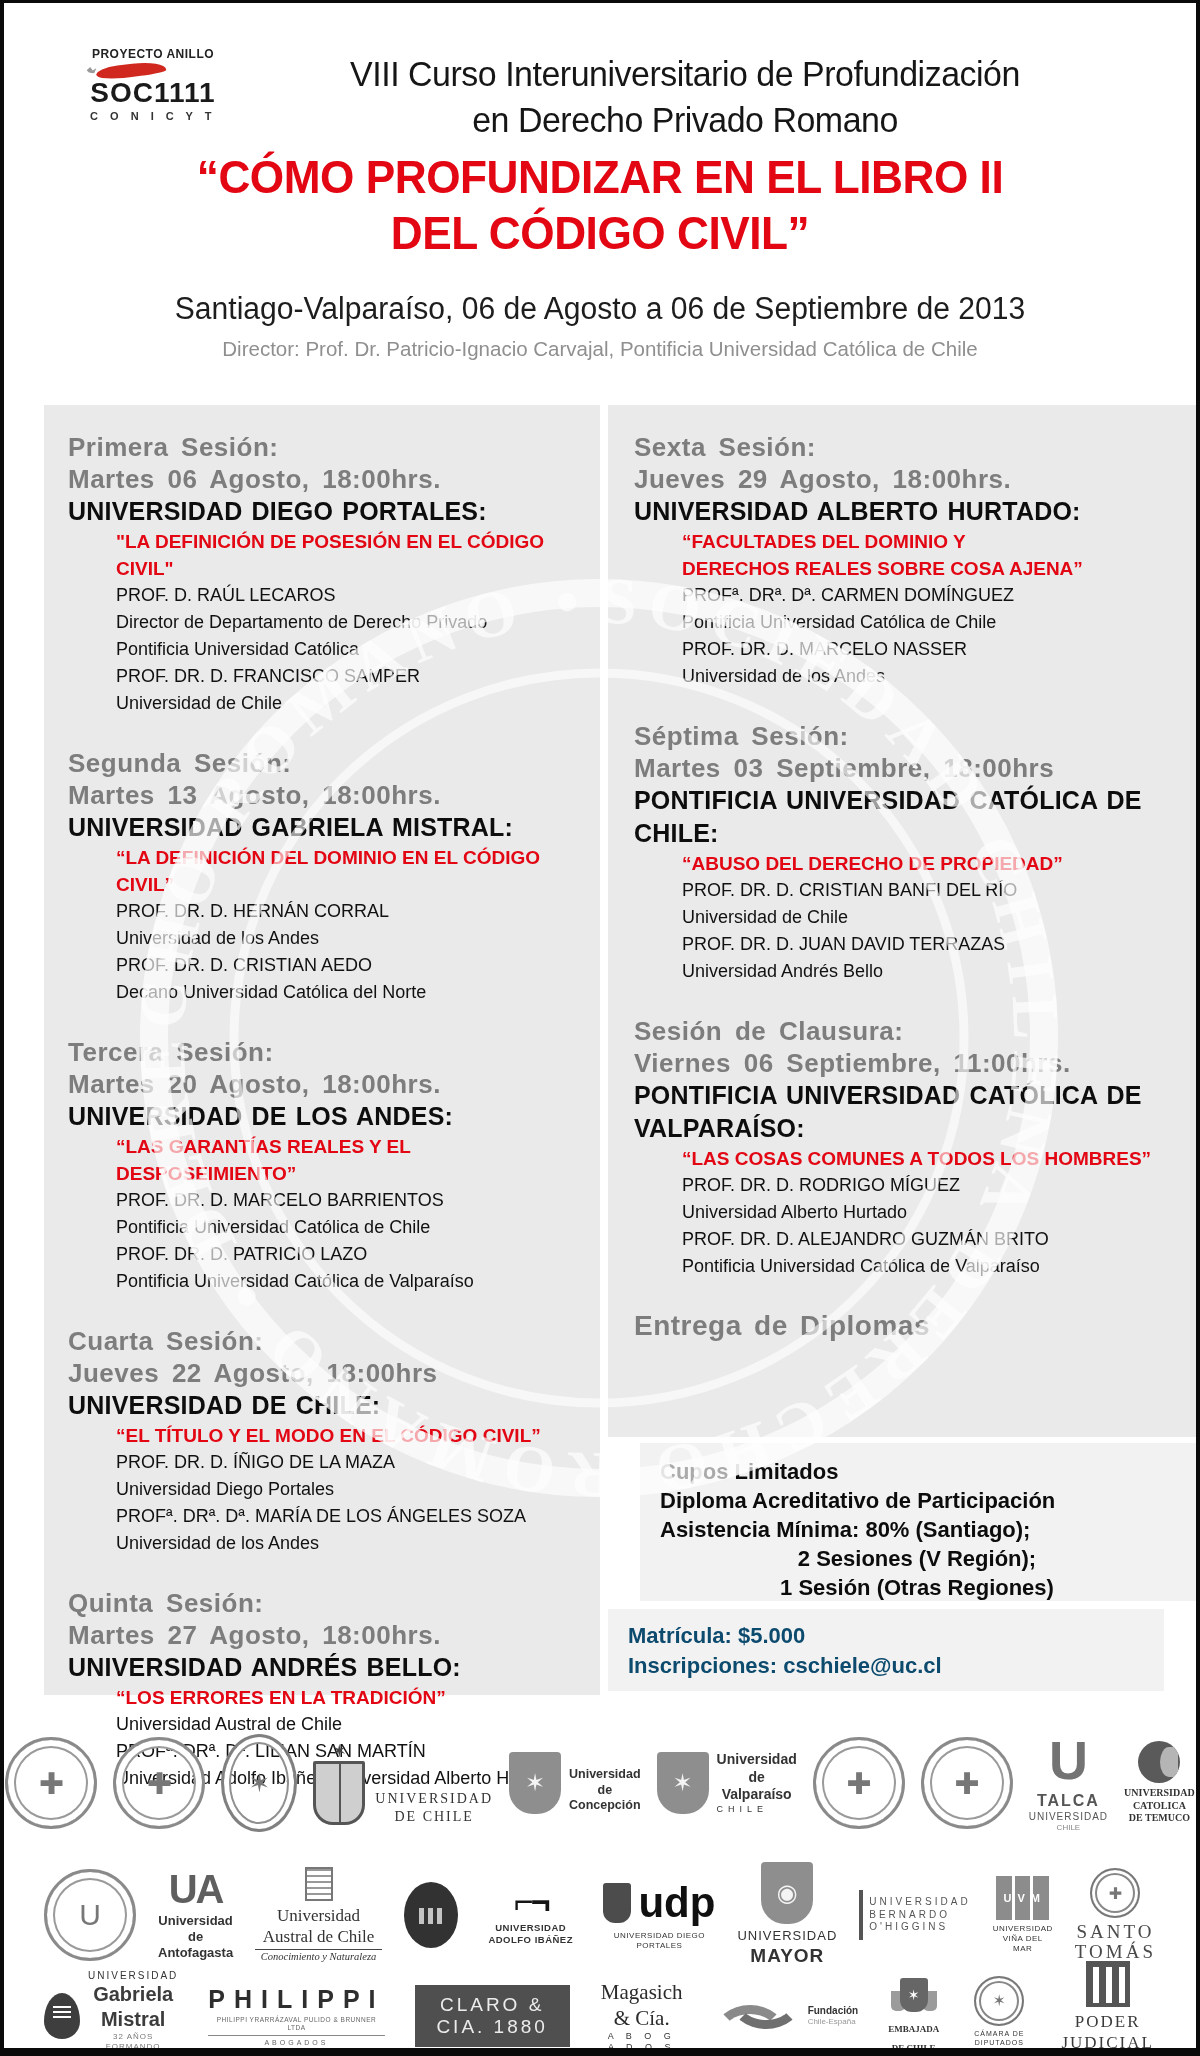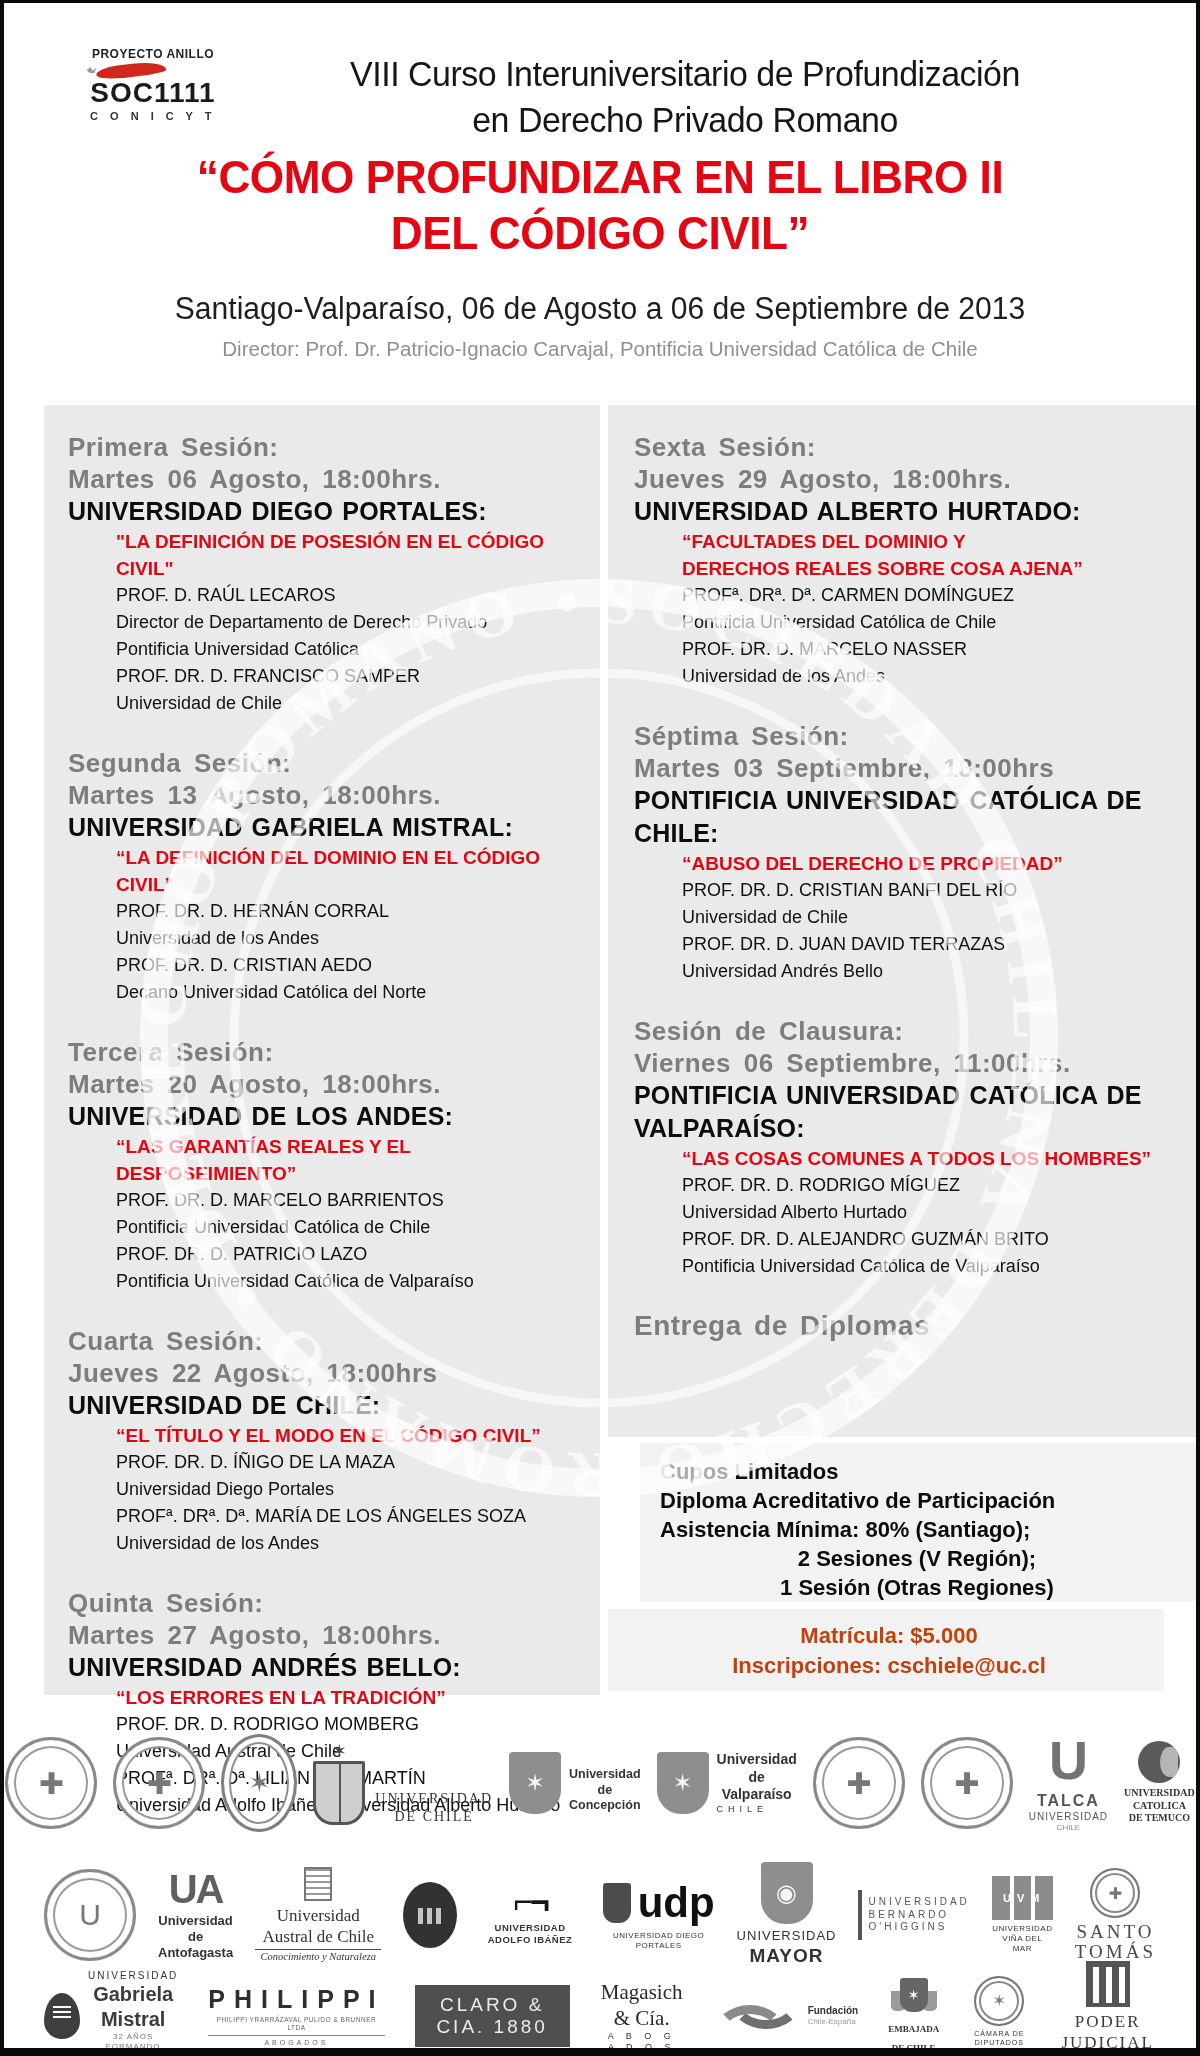--- a/index.html
+++ b/index.html
@@ -41,21 +41,21 @@
   .session{margin-bottom:30px;position:relative;z-index:4;}
   .s-title{font-size:26px;line-height:32px;font-weight:bold;color:#7d7d7d;
     letter-spacing:.5px;word-spacing:5px;}
   .s-uni{font-size:25px;line-height:33px;font-weight:bold;color:#0d0d0d;letter-spacing:.2px;word-spacing:2px;}
   .s-talk{font-size:19px;line-height:27px;font-weight:bold;margin-left:48px;white-space:pre-line;}
   .s-person{font-size:18px;line-height:27px;color:#111;margin-left:48px;}
   .diplomas{font-size:28px;font-weight:bold;color:#7d7d7d;letter-spacing:.5px;word-spacing:4px;
     margin-top:14px;position:relative;z-index:4;}
   .info-line{display:block;font-size:22px;line-height:29px;font-weight:bold;color:#0c0c0c;}
   .info-right{text-align:center;padding-right:8px;}
-  .fee-line{display:block;font-size:22px;line-height:30px;font-weight:bold;color:#c2410c;text-align:center;}
+  .fee-line{display:block;font-size:22px;line-height:30px;font-weight:bold;color:#0c4a6e;}
   
   .logo-row{position:absolute;left:40px;right:40px;display:flex;justify-content:center;
     align-items:center;gap:16px;z-index:2;}
   .row-1{top:1712px;height:136px;}
   .row-2{top:1856px;height:112px;gap:22px;}
   .row-3{top:1978px;height:70px;gap:30px;}
   .logo{display:flex;flex-direction:column;align-items:center;gap:4px;text-align:center;}
   .lines{display:flex;flex-direction:column;align-items:center;}
   .line{font-size:11px;color:#333;line-height:1.25;}
   .glyph{display:flex;align-items:center;justify-content:center;color:#777;flex:none;position:relative;}
@@ -75,21 +75,21 @@
   .glyph-ubox{font-size:54px;font-weight:bold;color:#737373;line-height:1;}
   .glyph-moon{width:42px;height:42px;border-radius:50%;background:#5a5a5a;overflow:hidden;}
   .glyph-moon::before{content:"";position:absolute;right:2px;top:6px;width:18px;height:30px;
     background:#b5b5b5;border-radius:50% 0 0 50%/50% 0 0 50%;}
   .glyph-mark{font-size:40px;font-weight:bold;color:#5f5f5f;letter-spacing:-2px;line-height:1;}
   .glyph-uai-mark{font-size:34px;font-weight:bold;color:#161616;letter-spacing:-3px;line-height:1;}
   .glyph-shield-mark{gap:7px;font-size:42px;font-weight:bold;color:#101010;}
   .glyph-shield-mark::before{content:"";width:28px;height:40px;background:#4c4c4c;
     border-radius:3px 3px 12px 12px;}
   .glyph-vbar{width:4px;height:50px;background:#555;}
-  .glyph-bars{width:61px;height:44px;color:#fff;font-size:11px;font-weight:bold;letter-spacing:6px;
+  .glyph-bars{width:53px;height:44px;color:#fff;font-size:11px;font-weight:bold;letter-spacing:6px;
     padding-left:4px;box-sizing:border-box;
     background:linear-gradient(90deg,#8c8c8c 0 30%,#fff 30% 36%,#8c8c8c 36% 64%,#fff 64% 70%,#8c8c8c 70% 100%);}
   .glyph-darkbox{background:#4f4f4f;color:#ececec;padding:9px 20px;font-size:19px;letter-spacing:3px;}
   .glyph-swoosh{width:88px;height:34px;overflow:hidden;}
   .glyph-swoosh::before{content:"";position:absolute;left:0;top:6px;width:54px;height:40px;
     border:9px solid #8a8a8a;border-color:#8a8a8a transparent transparent transparent;border-radius:50%;}
   .glyph-swoosh::after{content:"";position:absolute;right:0;bottom:4px;width:54px;height:40px;
     border:9px solid #6f6f6f;border-color:transparent transparent #6f6f6f transparent;border-radius:50%;}
   .glyph-badge{width:36px;height:46px;background:#3e3e3e;
     border-radius:50% 50% 50% 50%/62% 62% 38% 38%;}
@@ -228,21 +228,20 @@
           <div class="s-person" data-name="session-person">PROF. DR. D. ÍÑIGO DE LA MAZA</div>
           <div class="s-person" data-name="session-person">Universidad Diego Portales</div>
           <div class="s-person" data-name="session-person">PROFª. DRª. Dª. MARÍA DE LOS ÁNGELES SOZA</div>
           <div class="s-person" data-name="session-person">Universidad de los Andes</div>
         </div>
         <div class="session" data-name="session-block">
           <div class="s-title" data-name="session-name">Quinta Sesión:</div>
           <div class="s-title" data-name="session-datetime">Martes 27 Agosto, 18:00hrs.</div>
           <div class="s-uni" data-name="session-university">UNIVERSIDAD ANDRÉS BELLO:</div>
           <div class="s-talk" data-name="session-talk-title" style="color: rgb(227, 6, 19);">“LOS ERRORES EN LA TRADICIÓN”</div>
-          <div class="s-person" data-name="session-person">PROF. DR. D. RODRIGO MOMBERG</div>
           <div class="s-person" data-name="session-person">Universidad Austral de Chile</div>
           <div class="s-person" data-name="session-person">PROFª. DRª. Dª. LILIAN SAN MARTÍN</div>
           <div class="s-person" data-name="session-person">Universidad Adolfo Ibáñez, Universidad Alberto Hurtado</div>
         </div>
       </div>
   </section>
 
   <section class="panel panel-rightA" data-name="right-sessions-panel">
     <div id="rightCol" data-name="sessions-right-column">
         <div class="session" data-name="session-block">

